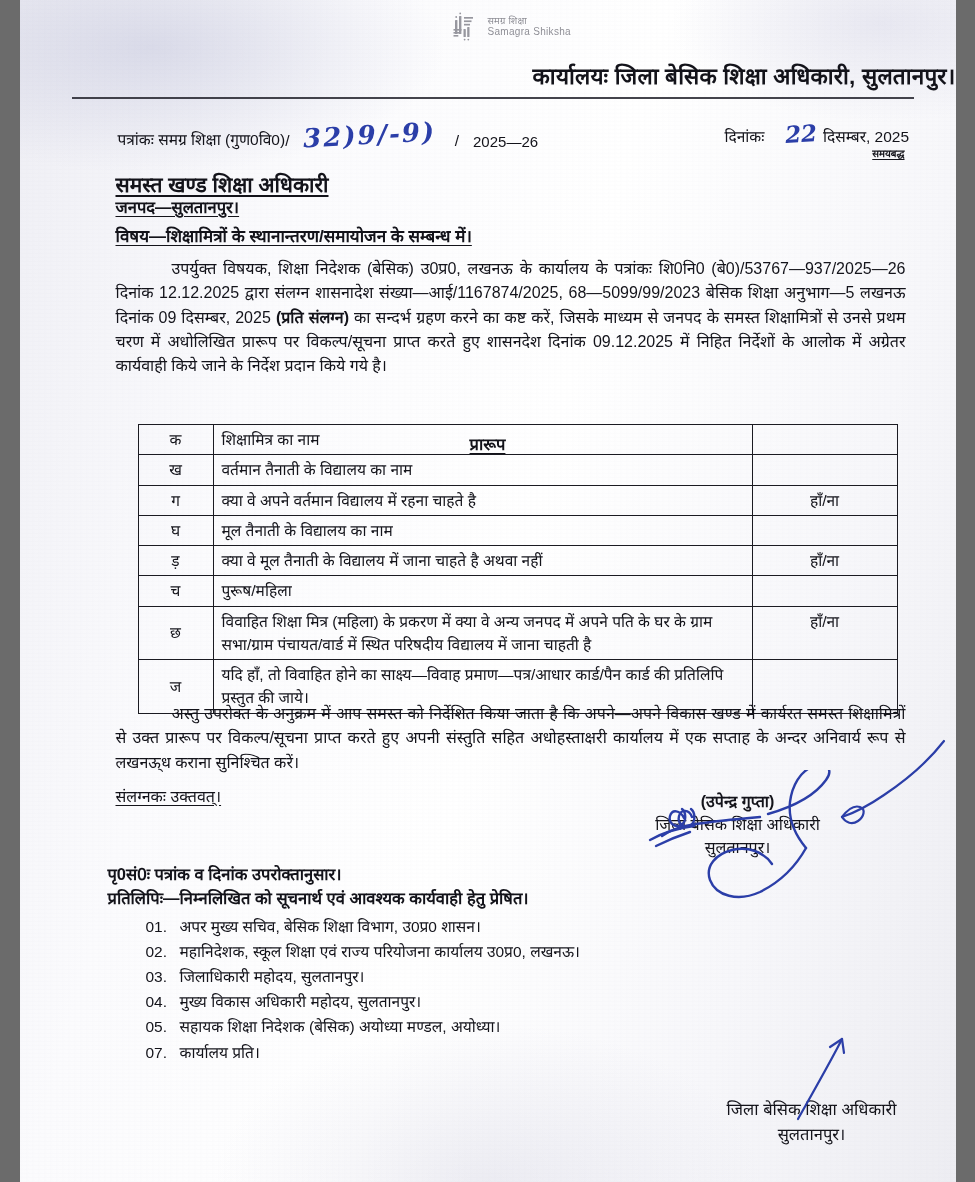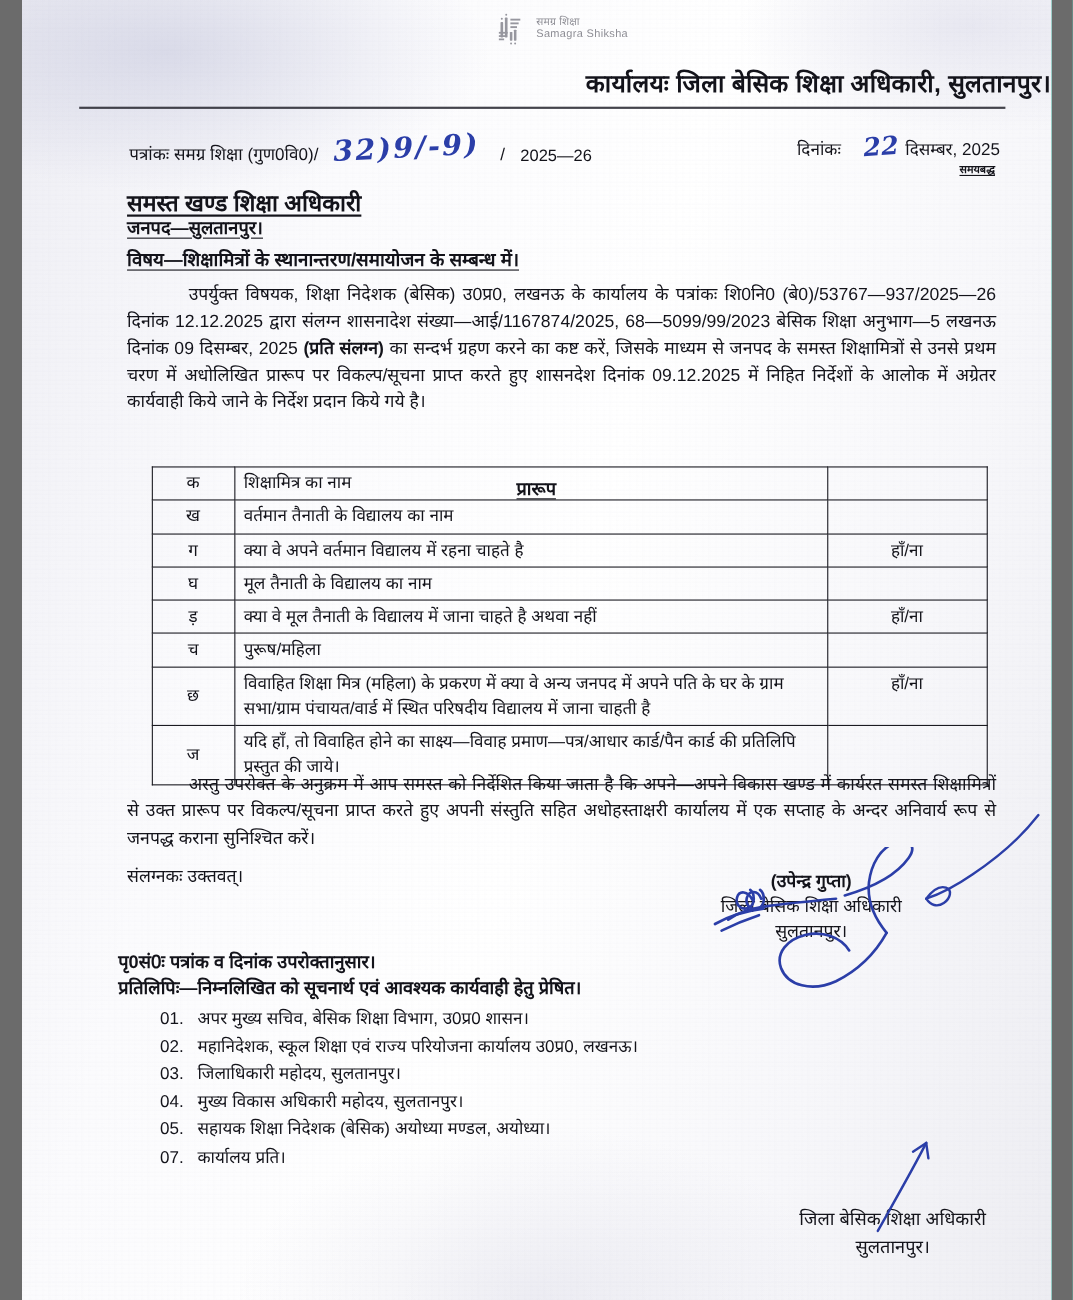--- a/index.html
+++ b/index.html
@@ -223,20 +223,21 @@
     left: 96px;
     top: 702px;
     width: 790px;
     text-indent: 56px;
   }
   .enclosure {
     position: absolute;
     left: 96px;
     top: 785px;
     font-size: 16px;
+    text-decoration: underline;
     text-underline-offset: 3px;
   }
 
   
   .sign-block-1 {
     position: absolute;
     left: 718px;
     top: 790px;
     text-align: center;
     font-size: 16px;
@@ -385,21 +386,21 @@
           <td class="col-ans">हाँ/ना</td>
         </tr>
         <tr>
           <td class="col-key">ज</td>
           <td class="col-item">यदि हाँ, तो विवाहित होने का साक्ष्य—विवाह प्रमाण—पत्र/आधार कार्ड/पैन कार्ड की प्रतिलिपि प्रस्तुत की जाये।</td>
           <td class="col-ans"></td>
         </tr>
       </tbody>
     </table>
 
-    <div class="para para-2">अस्तु उपरोक्त के अनुक्रम में आप समस्त को निर्देशित किया जाता है कि अपने—अपने विकास खण्ड में कार्यरत समस्त शिक्षामित्रों से उक्त प्रारूप पर विकल्प/सूचना प्राप्त करते हुए अपनी संस्तुति सहित अधोहस्ताक्षरी कार्यालय में एक सप्ताह के अन्दर अनिवार्य रूप से जनपद्ध कराना सुनिश्चित करें।</div>
+    <div class="para para-2">अस्तु उपरोक्त के अनुक्रम में आप समस्त को निर्देशित किया जाता है कि अपने—अपने विकास खण्ड में कार्यरत समस्त शिक्षामित्रों से उक्त प्रारूप पर विकल्प/सूचना प्राप्त करते हुए अपनी संस्तुति सहित अधोहस्ताक्षरी कार्यालय में एक सप्ताह के अन्दर अनिवार्य रूप से लखनऊ्ध कराना सुनिश्चित करें।</div>
     <div class="enclosure">संलग्नकः उक्तवत्।</div>
 
     <div class="sign-block-1">
       <div class="sign-name">(उपेन्द्र गुप्ता)</div>
       <div>जिला बेसिक शिक्षा अधिकारी</div>
       <div>सुलतानपुर।</div>
     </div>
 
     <div class="pra-sankhya">पृ0सं0ः पत्रांक व दिनांक उपरोक्तानुसार।</div>
     <div class="pratilipi">प्रतिलिपिः—निम्नलिखित को सूचनार्थ एवं आवश्यक कार्यवाही हेतु प्रेषित।</div>

